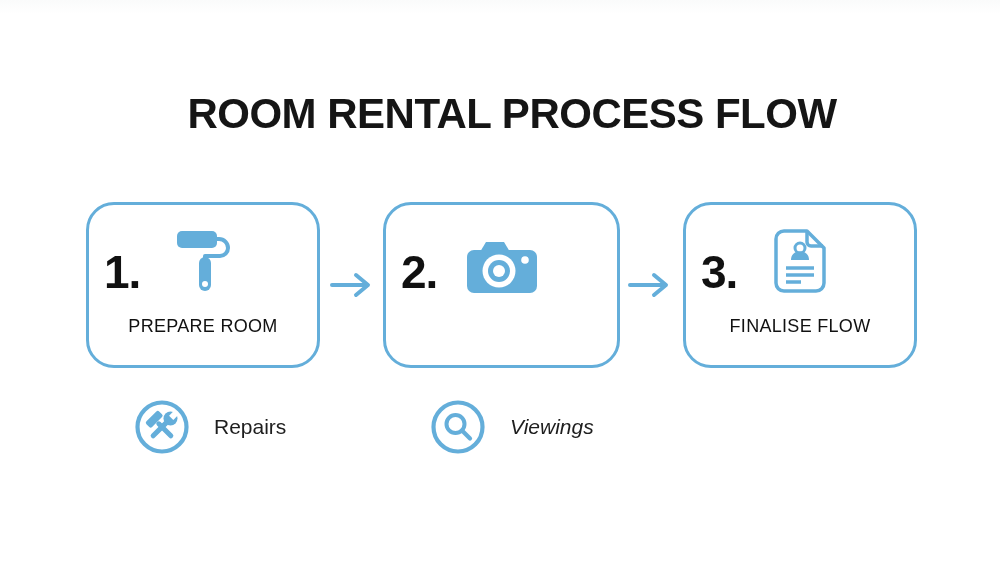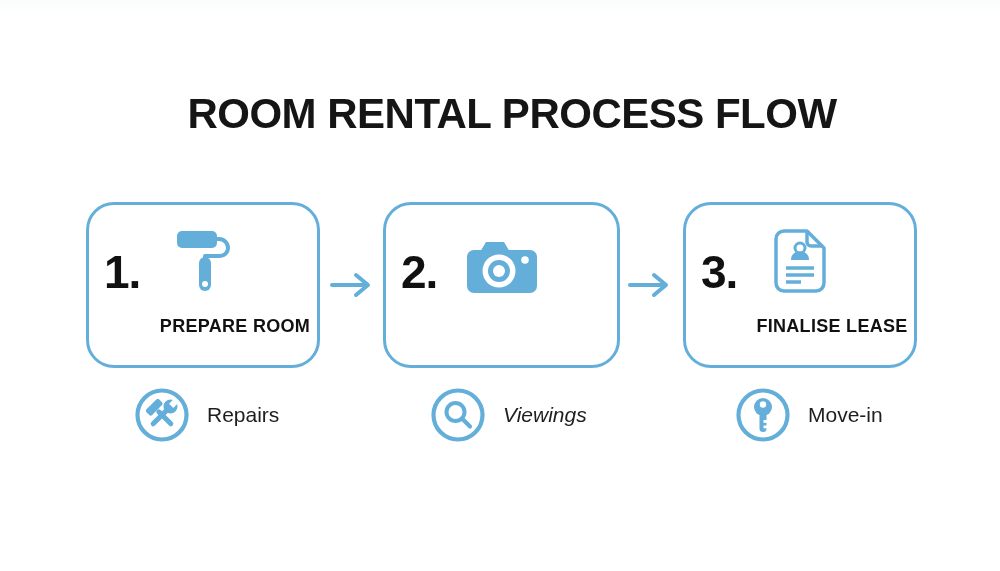--- a/index.html
+++ b/index.html
@@ -59,40 +59,39 @@
   .icon-roller   { top: 23px; }
   .icon-camera   { top: 35px; }
   .icon-document { top: 24px; }
   .step-label {
     position: absolute;
     top: 111px;
     left: 0;
     width: 100%;
     text-align: center;
     font-size: 18px;
-    font-weight: 700;
+    font-weight: 400;
     letter-spacing: 0.3px;
     color: #111111;
-    margin-left: 32px;
   }
   .flow-arrow {
     position: absolute;
     top: 271px;
     width: 44px;
     height: 28px;
     color: var(--accent, #64AEDA);
   }
   .flow-arrow.a1 { left: 330px; }
   .flow-arrow.a2 { left: 628px; }
   .legend-item {
     position: absolute;
-    top: 388px;
+    top: 400px;
     display: flex;
     align-items: center;
-    gap: 18px;
+    gap: 25px;
   }
   .legend-item.l1 { left: 135px; }
   .legend-item.l2 { left: 431px; font-style: italic; }
   .legend-item.l3 { left: 736px; }
   .legend-icon {
     width: 54px;
     height: 54px;
     color: var(--accent, #64AEDA);
     flex: 0 0 auto;
   }
@@ -157,21 +156,21 @@
       <svg width="52" height="64" viewBox="0 0 52 64">
         <path d="M33 2 H10 a8 8 0 0 0 -8 8 v44 a8 8 0 0 0 8 8 h32 a8 8 0 0 0 8 -8 V19 Z" fill="none" stroke="currentColor" stroke-width="3.5" stroke-linejoin="round"></path>
         <path d="M33 3 V13 a4 4 0 0 0 4 4 H49" fill="none" stroke="currentColor" stroke-width="3.5"></path>
         <circle cx="26" cy="19" r="5" fill="none" stroke="currentColor" stroke-width="3"></circle>
         <path d="M17 31 C17 25 21 22.5 26 22.5 C31 22.5 35 25 35 31 Z" fill="currentColor"></path>
         <path d="M12 39 H40" stroke="currentColor" stroke-width="3.5"></path>
         <path d="M12 46 H40" stroke="currentColor" stroke-width="3.5"></path>
         <path d="M12 53 H27" stroke="currentColor" stroke-width="3.5"></path>
       </svg>
     </span>
-    <div class="step-label">FINALISE LEASE</div>
+    <div class="step-label">FINALISE FLOW</div>
   </div>
 
   <div class="legend-item l1">
     <span class="legend-icon">
       <svg width="54" height="54" viewBox="0 0 54 54">
         <circle cx="27" cy="27" r="24.5" fill="none" stroke="currentColor" stroke-width="4.2"></circle>
         <g transform="rotate(45 27 27)">
           <circle cx="27" cy="15" r="7" fill="currentColor"></circle>
           <rect x="24" y="6" width="6" height="8" fill="#ffffff"></rect>
           <rect x="24.5" y="19" width="5" height="23" rx="2.5" fill="currentColor"></rect>
@@ -189,27 +188,14 @@
     <span class="legend-icon">
       <svg width="54" height="54" viewBox="0 0 54 54">
         <circle cx="27" cy="27" r="24.5" fill="none" stroke="currentColor" stroke-width="4.2"></circle>
         <circle cx="24.5" cy="24" r="9" fill="none" stroke="currentColor" stroke-width="4"></circle>
         <path d="M31 30.5 L39 38.5" stroke="currentColor" stroke-width="4.2" stroke-linecap="round"></path>
       </svg>
     </span>
     <span class="legend-label">Viewings</span>
   </div>
 
-  <div class="legend-item l3">
-    <span class="legend-icon">
-      <svg width="54" height="54" viewBox="0 0 54 54">
-        <circle cx="27" cy="27" r="24.5" fill="none" stroke="currentColor" stroke-width="4.2"></circle>
-        <circle cx="27" cy="19" r="9" fill="currentColor"></circle>
-        <circle cx="27" cy="16.5" r="3.2" fill="#ffffff"></circle>
-        <rect x="23.5" y="25" width="7" height="19" rx="3.5" fill="currentColor"></rect>
-        <rect x="27.5" y="32" width="3.5" height="2.8" fill="#ffffff"></rect>
-        <rect x="27.5" y="37.5" width="3.5" height="2.8" fill="#ffffff"></rect>
-      </svg>
-    </span>
-    <span class="legend-label">Move-in</span>
-  </div>
 
 </div>
 
 </body></html>

